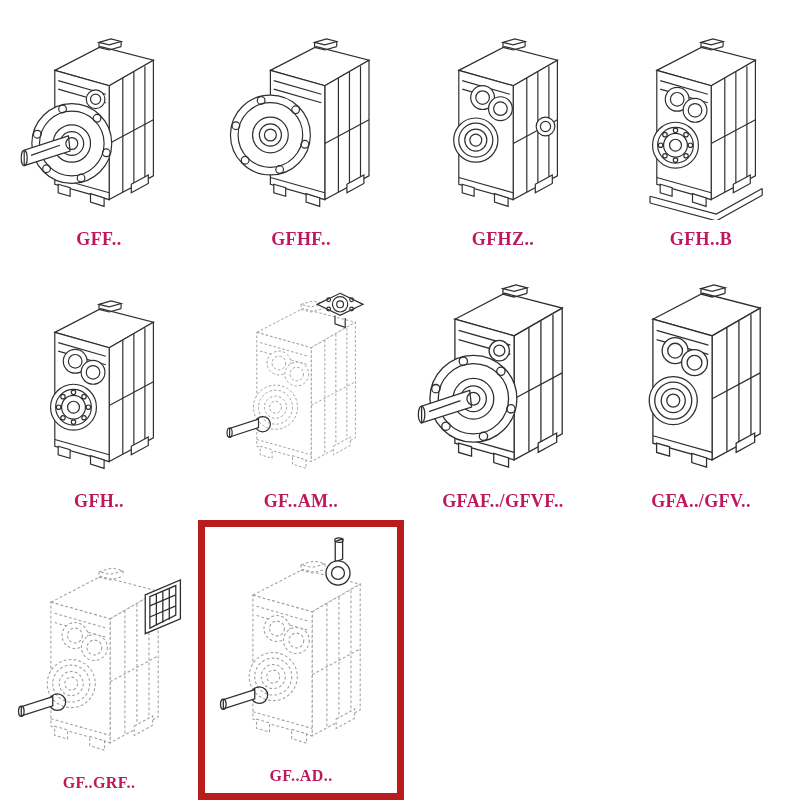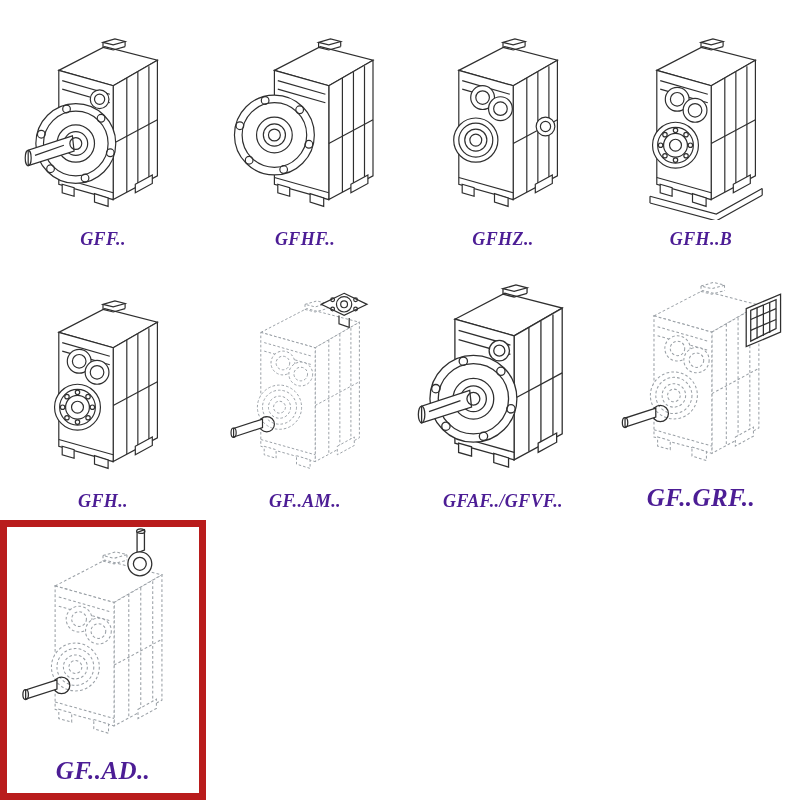--- a/index.html
+++ b/index.html
@@ -6,23 +6,23 @@
   #page{width:800px;height:800px;background:#ffffff;overflow:hidden;
         font-family:"Liberation Serif","DejaVu Serif",serif;}
   #grid{display:grid;width:800px;height:800px;
         grid-template-columns:repeat(4,1fr);
         grid-template-rows:258px 262px 280px;}
   .cell{display:flex;flex-direction:column;align-items:center;
         justify-content:flex-end;padding-bottom:8px;box-sizing:border-box;}
   .cell-bordered{border:7px solid #b91c1c;}
   svg.draw{width:192px;height:204px;display:block;}
   svg.draw.lg{height:222px;}
-  .label{font-weight:700;font-size:18px;letter-spacing:.4px;color:#4c1d95;
-         margin-top:9px;white-space:nowrap;font-style:italic;}
-  .label.big{font-size:25px;}
+  .label{font-weight:700;font-size:18px;letter-spacing:.4px;color:#be185d;
+         margin-top:9px;white-space:nowrap;}
+  .label.big{font-size:16px;}
   
   use.solidU{stroke:#2f2f2f;stroke-width:1.4;fill:none;}
   use.dashedU{stroke:#9aa0a6;stroke-width:1.15;fill:none;stroke-dasharray:3 2.4;}
   #icon-defs{position:absolute;width:0;height:0;overflow:hidden;}
 </style>
 </head>
 <body>
 
 <svg id="icon-defs" aria-hidden="true">
   <defs>
@@ -227,20 +227,28 @@
 
     <div class="cell">
       <svg class="draw lg" viewBox="0 0 200 240">
         <use href="#hbody" class="solidU"></use>
         <use href="#gsmall" class="solidU" transform="translate(96,98)"></use>
         <use href="#gflange" class="solidU" transform="translate(68,150)"></use>
       </svg>
       <div class="label">GFAF../GFVF..</div>
     </div>
 
+    <div class="cell">
+      <svg class="draw lg" viewBox="0 0 200 240">
+        <use href="#hbody" class="solidU"></use>
+        <use href="#gtwin" class="solidU" transform="translate(72,98)"></use>
+        <use href="#gbore" class="solidU" transform="translate(70,152)"></use>
+      </svg>
+      <div class="label">GFA../GFV..</div>
+    </div>
 
     <div class="cell">
       <svg class="draw lg" viewBox="0 0 200 240">
         <use href="#hbody" class="dashedU"></use>
         <use href="#gtwin" class="dashedU" transform="translate(74,100)"></use>
         <use href="#gbore" class="dashedU" transform="translate(70,152)"></use>
         <use href="#gshaft" class="solidU" transform="translate(50,166)"></use>
         <use href="#ggrf" class="solidU" transform="translate(150,56)"></use>
       </svg>
       <div class="label big">GF..GRF..</div>

